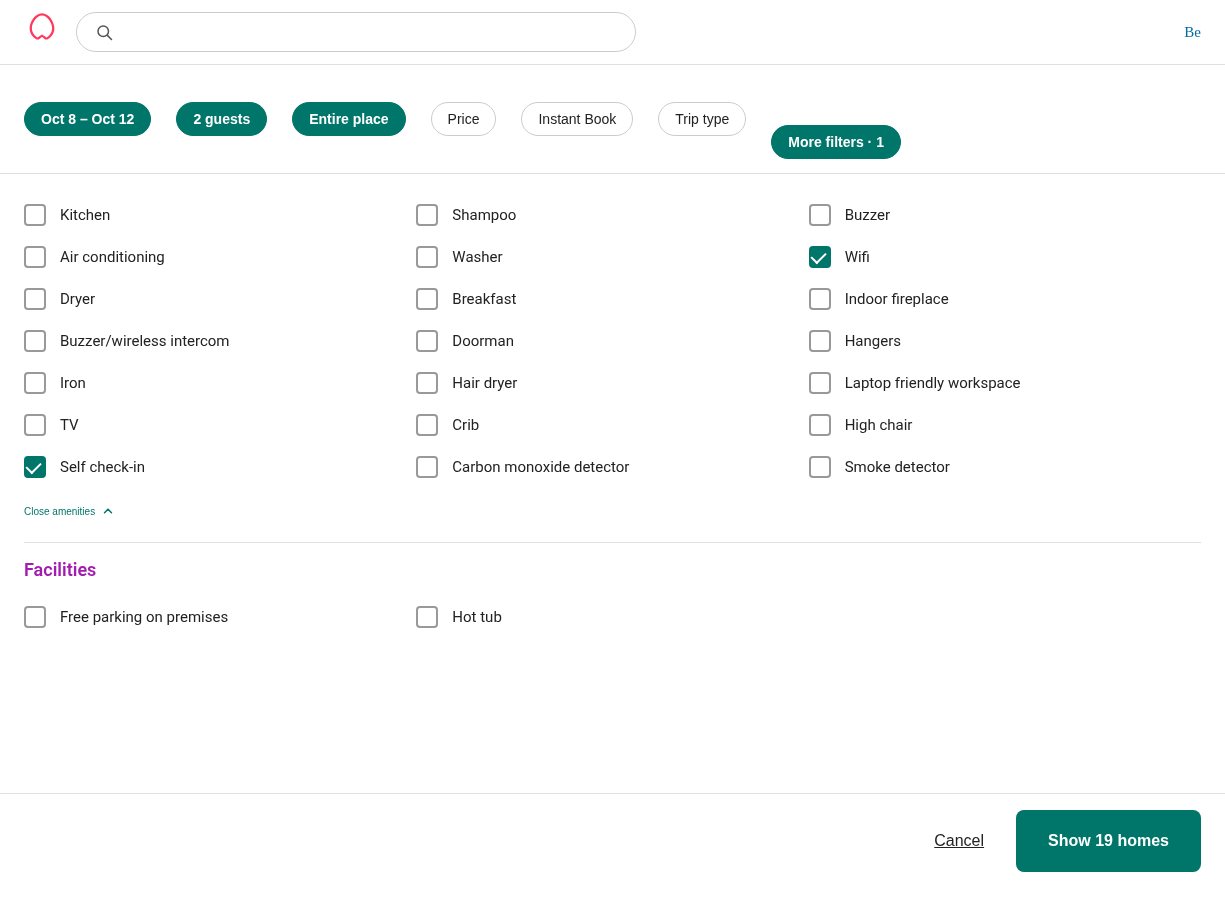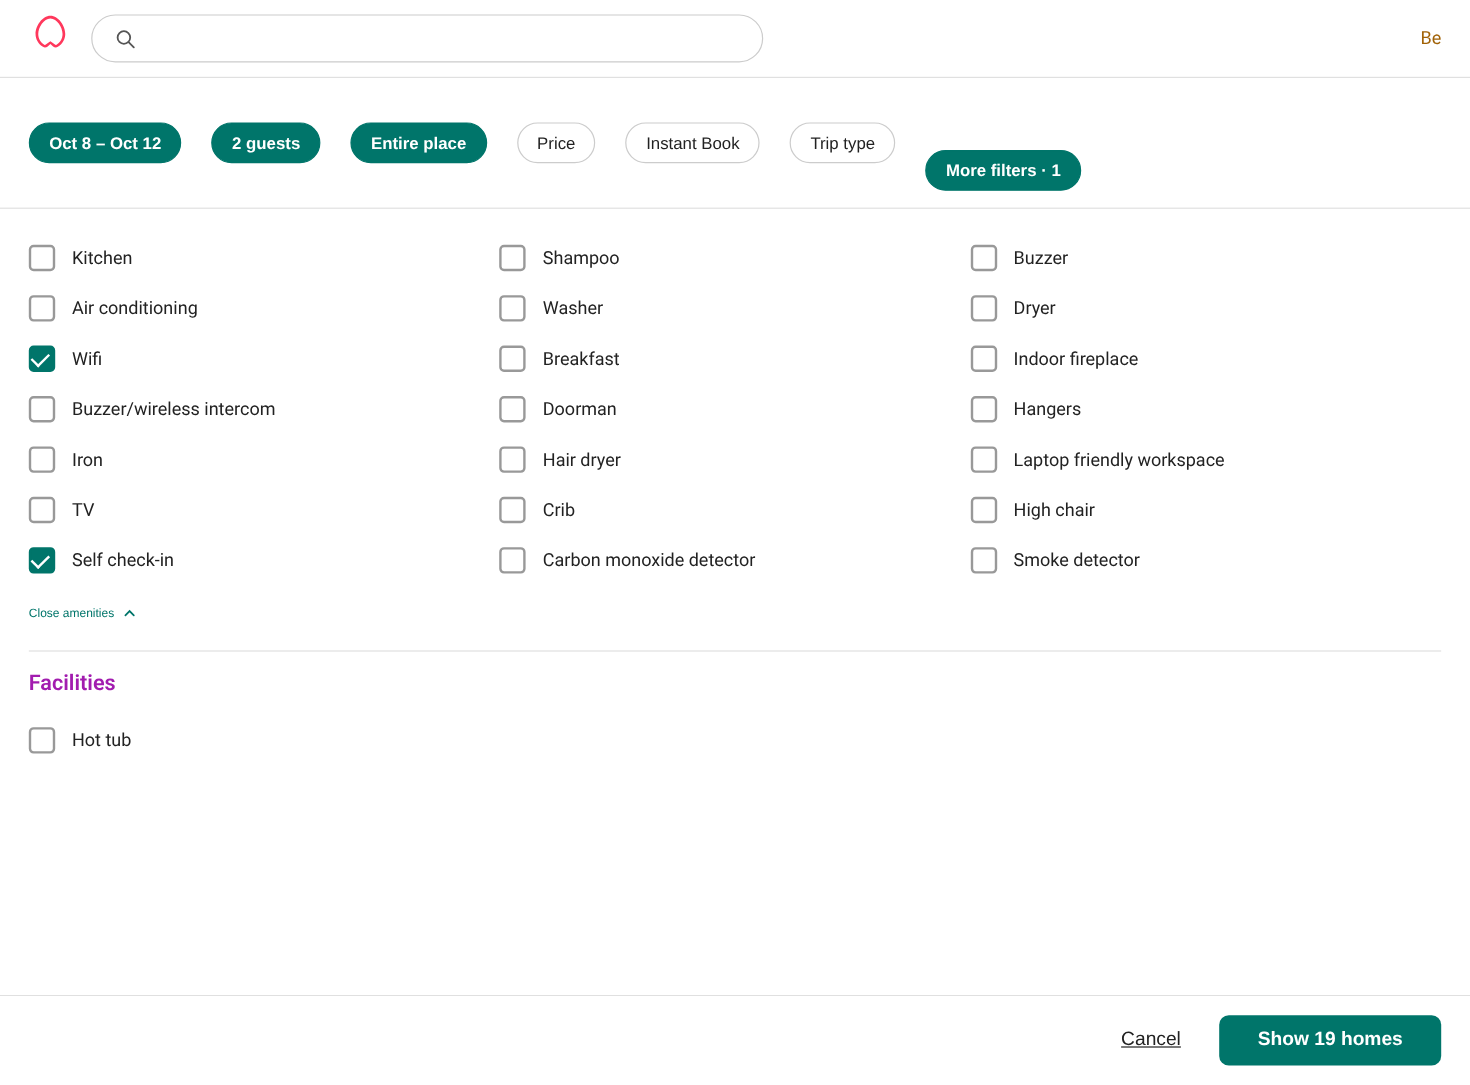--- a/index.html
+++ b/index.html
@@ -32,21 +32,22 @@
       border: none;
       outline: none;
       font-size: 15px;
       color: #222;
       width: 100%;
       background: transparent;
     }
     .header-right {
       margin-left: auto;
       font-size: 15px;
-      color: #a16207;
+      color: #0369a1;
+      font-family: Liberation Serif, serif;
     }
 
     
     .filter-bar {
       display: flex;
       align-items: center;
       padding: 14px 24px;
       gap: 25px;
       border-bottom: 1px solid #e0e0e0;
     }
@@ -147,21 +148,21 @@
     .section-title {
       font-size: 18px;
       font-weight: 600;
       margin-bottom: 16px;
       color: #a21caf;
     }
 
     
     .footer {
       position: fixed;
-      bottom: 0;
+      bottom: 16px;
       left: 0;
       right: 0;
       display: flex;
       align-items: center;
       justify-content: flex-end;
       padding: 16px 24px;
       border-top: 1px solid #e0e0e0;
       background: #fff;
       gap: 16px;
     }
@@ -173,21 +174,21 @@
       color: #222;
       cursor: pointer;
       padding: 12px 16px;
       text-decoration: underline;
     }
     .show-homes-btn {
       background: #00756a;
       color: #fff;
       border: none;
       border-radius: 8px;
-      padding: 12px 32px;
+      padding: 22px 32px;
       font-size: 16px;
       font-weight: 600;
       cursor: pointer;
       white-space: nowrap;
     }
 
     
     .search-icon-svg {
       width: 18px;
       height: 18px;
@@ -248,26 +249,26 @@
       </div>
       <div class="amenity-item">
         <div class="checkbox"></div>
         <span>Air conditioning</span>
       </div>
       <div class="amenity-item">
         <div class="checkbox"></div>
         <span>Washer</span>
       </div>
       <div class="amenity-item">
-        <div class="checkbox"></div>
-        <span>Dryer</span>
-      </div>
-      <div class="amenity-item">
         <div class="checkbox checked"></div>
         <span>Wifi</span>
+      </div>
+      <div class="amenity-item">
+        <div class="checkbox"></div>
+        <span>Dryer</span>
       </div>
       <div class="amenity-item">
         <div class="checkbox"></div>
         <span>Breakfast</span>
       </div>
       <div class="amenity-item">
         <div class="checkbox"></div>
         <span>Indoor fireplace</span>
       </div>
       <div class="amenity-item">
@@ -327,20 +328,24 @@
       <polyline points="18 15 12 9 6 15"></polyline>
     </svg>
   </button>
 
   <div class="divider"></div>
 
   <div>
     <div class="section-title">Facilities</div>
     <div class="amenities-grid" id="facilities-grid">
 
+    <div class="amenity-item">
+          <div class="checkbox"></div>
+          <span>Free parking on premises</span>
+        </div>
         <div class="amenity-item">
           <div class="checkbox"></div>
           <span>Hot tub</span>
         </div>
       </div>
   </div>
 
   <div style="height: 100px;"></div>
 </div>
 

